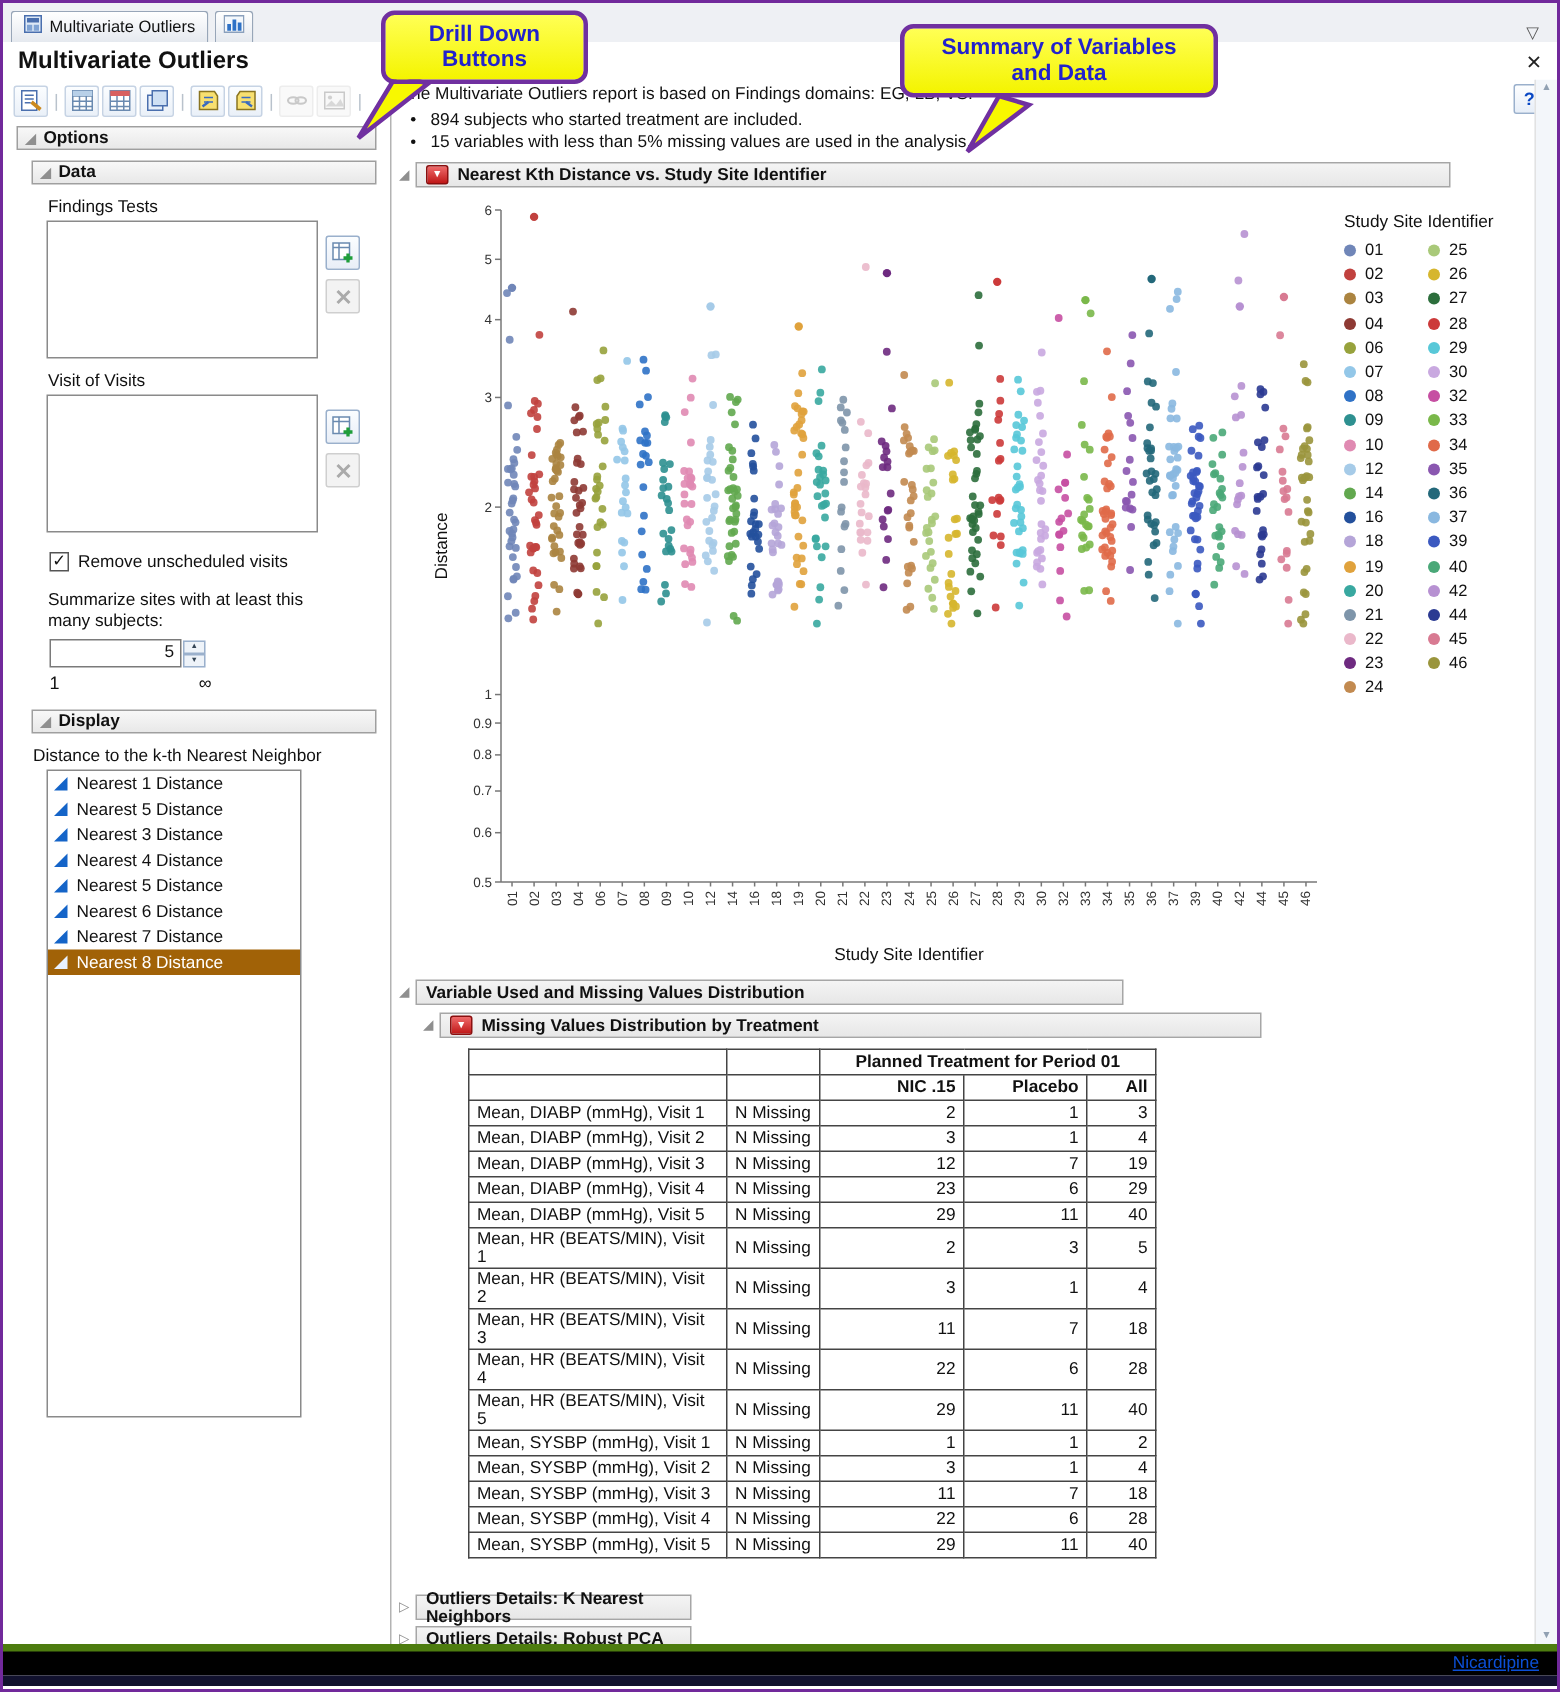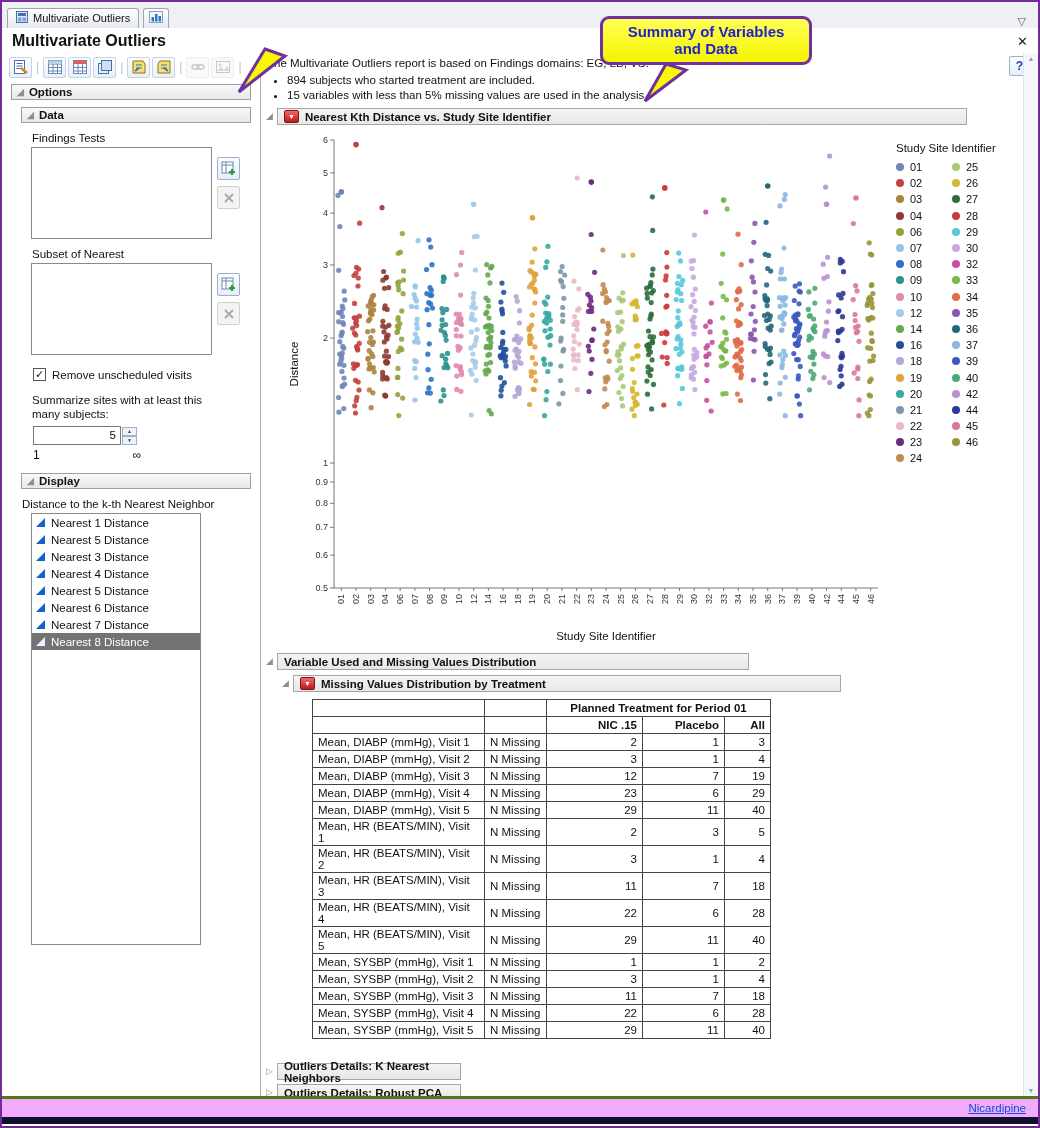--- a/index.html
+++ b/index.html
@@ -42,21 +42,21 @@
   .cbx { width:13px; height:13px; border:1px solid #555; background:#fff; display:flex; align-items:center; justify-content:center; font-size:11px; line-height:1; color:#111; }
   .sum-lab { margin:12px 0 5px 1px; width:200px; line-height:14px; }
   .spin-row { display:flex; align-items:center; margin-left:2px; }
   .numbox { width:88px; height:19px; border:1px solid #7a7a7a; background:#fff; text-align:right; padding:2px 4px 0 0; }
   .spinner { display:flex; flex-direction:column; margin-left:1px; }
   .spinner span { width:15px; height:9px; border:1px solid #9ab0cc; background:#eef3f9; font-size:5px; display:flex; align-items:center; justify-content:center; color:#345; }
   .range-row { width:108px; display:flex; justify-content:space-between; margin:3px 0 0 2px; font-size:12px; }
   .display-listbox { width:170px; height:432px; border:1px solid #8a8a8a; background:#fff; margin-top:2px; overflow:hidden; }
   .lb-item { display:flex; align-items:center; gap:6px; height:17px; padding:0 4px; }
   .tri { width:0; height:0; border-bottom:9px solid #1464c8; border-left:9px solid transparent; }
-  .lb-item.sel { background:#737373; color:#fff; }
+  .lb-item.sel { background:#a16207; color:#fff; }
   .lb-item.sel .tri { border-bottom-color:#e8f1ff; }
 
   
   .help-btn { position:absolute; top:3px; right:8px; width:21px; height:20px; border:1px solid #9ab0cc; border-radius:2px; background:linear-gradient(#fdfeff,#e7eef8); color:#0a48c4; font-weight:bold; display:flex; align-items:center; justify-content:center; }
   .vscroll { position:absolute; top:0; right:0; bottom:0; width:15px; background:#f3f6fa; border-left:1px solid #e2e2e2; display:flex; flex-direction:column; justify-content:space-between; align-items:center; padding:2px 0; font-size:7px; color:#90a0b2; }
   .summary { font-size:11.5px; line-height:15px; padding-left:1px; }
   .summary ul { list-style:disc; margin:2px 0 0 20px; }
   .sect { display:flex; align-items:center; gap:4px; margin-top:5px; }
   .shdr { display:flex; align-items:center; gap:6px; background:linear-gradient(#f4f4f4,#e7e7e7); border:1px solid #a6a6a6; height:17px; padding:0 6px; font-weight:bold; font-size:11.5px; }
   .drill-btn { width:15px; height:13px; border:1px solid #8a0f0f; border-radius:2px; background:linear-gradient(#ef6a6a,#c01818); color:#fff; font-size:7px; display:flex; align-items:center; justify-content:center; }
@@ -71,21 +71,21 @@
   .miss th, .miss td { border:1px solid #444; padding:1px 5px; height:17px; font-weight:normal; }
   .miss th { font-weight:bold; text-align:center; }
   .miss th.num { text-align:right; }
   .miss td.num { text-align:right; }
   .miss td.lbl, .miss td.stat { text-align:left; }
 
   .collapsed-group { margin-top:24px; }
   .collapsed-group .sect { margin-top:4px; }
 
   
-  .statusbar { height:21px; border-top:3px solid #4d7c0f; background:#f0abfc; display:flex; align-items:center; justify-content:flex-end; padding:0 12px; }
+  .statusbar { height:21px; border-top:5px solid #4d7c0f; background:#000000; display:flex; align-items:center; justify-content:flex-end; padding:0 12px; }
   .link { color:#0b4fd6; text-decoration:underline; font-size:11.5px; }
   .bottomstrip { height:7px; background:#11112e; }
 
   
   .callout { position:absolute; z-index:50; background:linear-gradient(#ffff55,#f4f400); border:3px solid #7030a0; border-radius:9px; color:#2222cc; font-weight:bold; font-size:15px; line-height:1.15; text-align:center; padding:4px 10px; }
   .tail { position:absolute; z-index:49; }
 </style>
 </head>
 <body>
 
@@ -210,21 +210,21 @@
                   </svg>
                 </div>
               <div class="sq-btn disabled">
                   <svg width="12" height="12">
                     <path d="M2 2l8 8M10 2l-8 8" stroke="#aaa" stroke-width="2" fill="none"></path>
                   </svg>
                 </div>
             </div>
           </div>
 
-          <div class="lab">Subset of Nearest</div>
+          <div class="lab">Visit of Visits</div>
           <div class="lb-row">
             <div class="listbox"></div>
             <div class="lb-btns">
               <div class="sq-btn">
                   <svg width="16" height="16">
                     <rect x="1" y="1" width="11" height="11" fill="#fff" stroke="#6a8ab0"></rect>
                     <path d="M1 4h11M5 1v11" stroke="#6a8ab0" fill="none"></path>
                     <path d="M11 8v6M8 11h6" stroke="#1f9e3a" stroke-width="2.2" fill="none"></path>
                   </svg>
                 </div>
@@ -1747,20 +1747,21 @@
         <span>▼</span>
       </div>
     </div>
   </div>
 
   <div class="statusbar">
     <span class="link">Nicardipine</span>
   </div>
   <div class="bottomstrip"></div>
 
+  <div class="callout" style="left:252px;top:5px;width:138px">Drill Down Buttons</div>
   <svg class="tail" style="left:233px;top:45px" width="54" height="48">
     <polygon points="30,2 50,9 4,45" fill="#f8f800" stroke="#7030a0" stroke-width="3"></polygon>
   </svg>
   <div class="callout" style="left:598px;top:14px;width:212px">Summary of Variables and Data</div>
   <svg class="tail" style="left:638px;top:60px" width="50" height="42">
     <polygon points="26,2 46,8 5,39" fill="#f8f800" stroke="#7030a0" stroke-width="3"></polygon>
   </svg>
 </div>
 
 </body></html>

